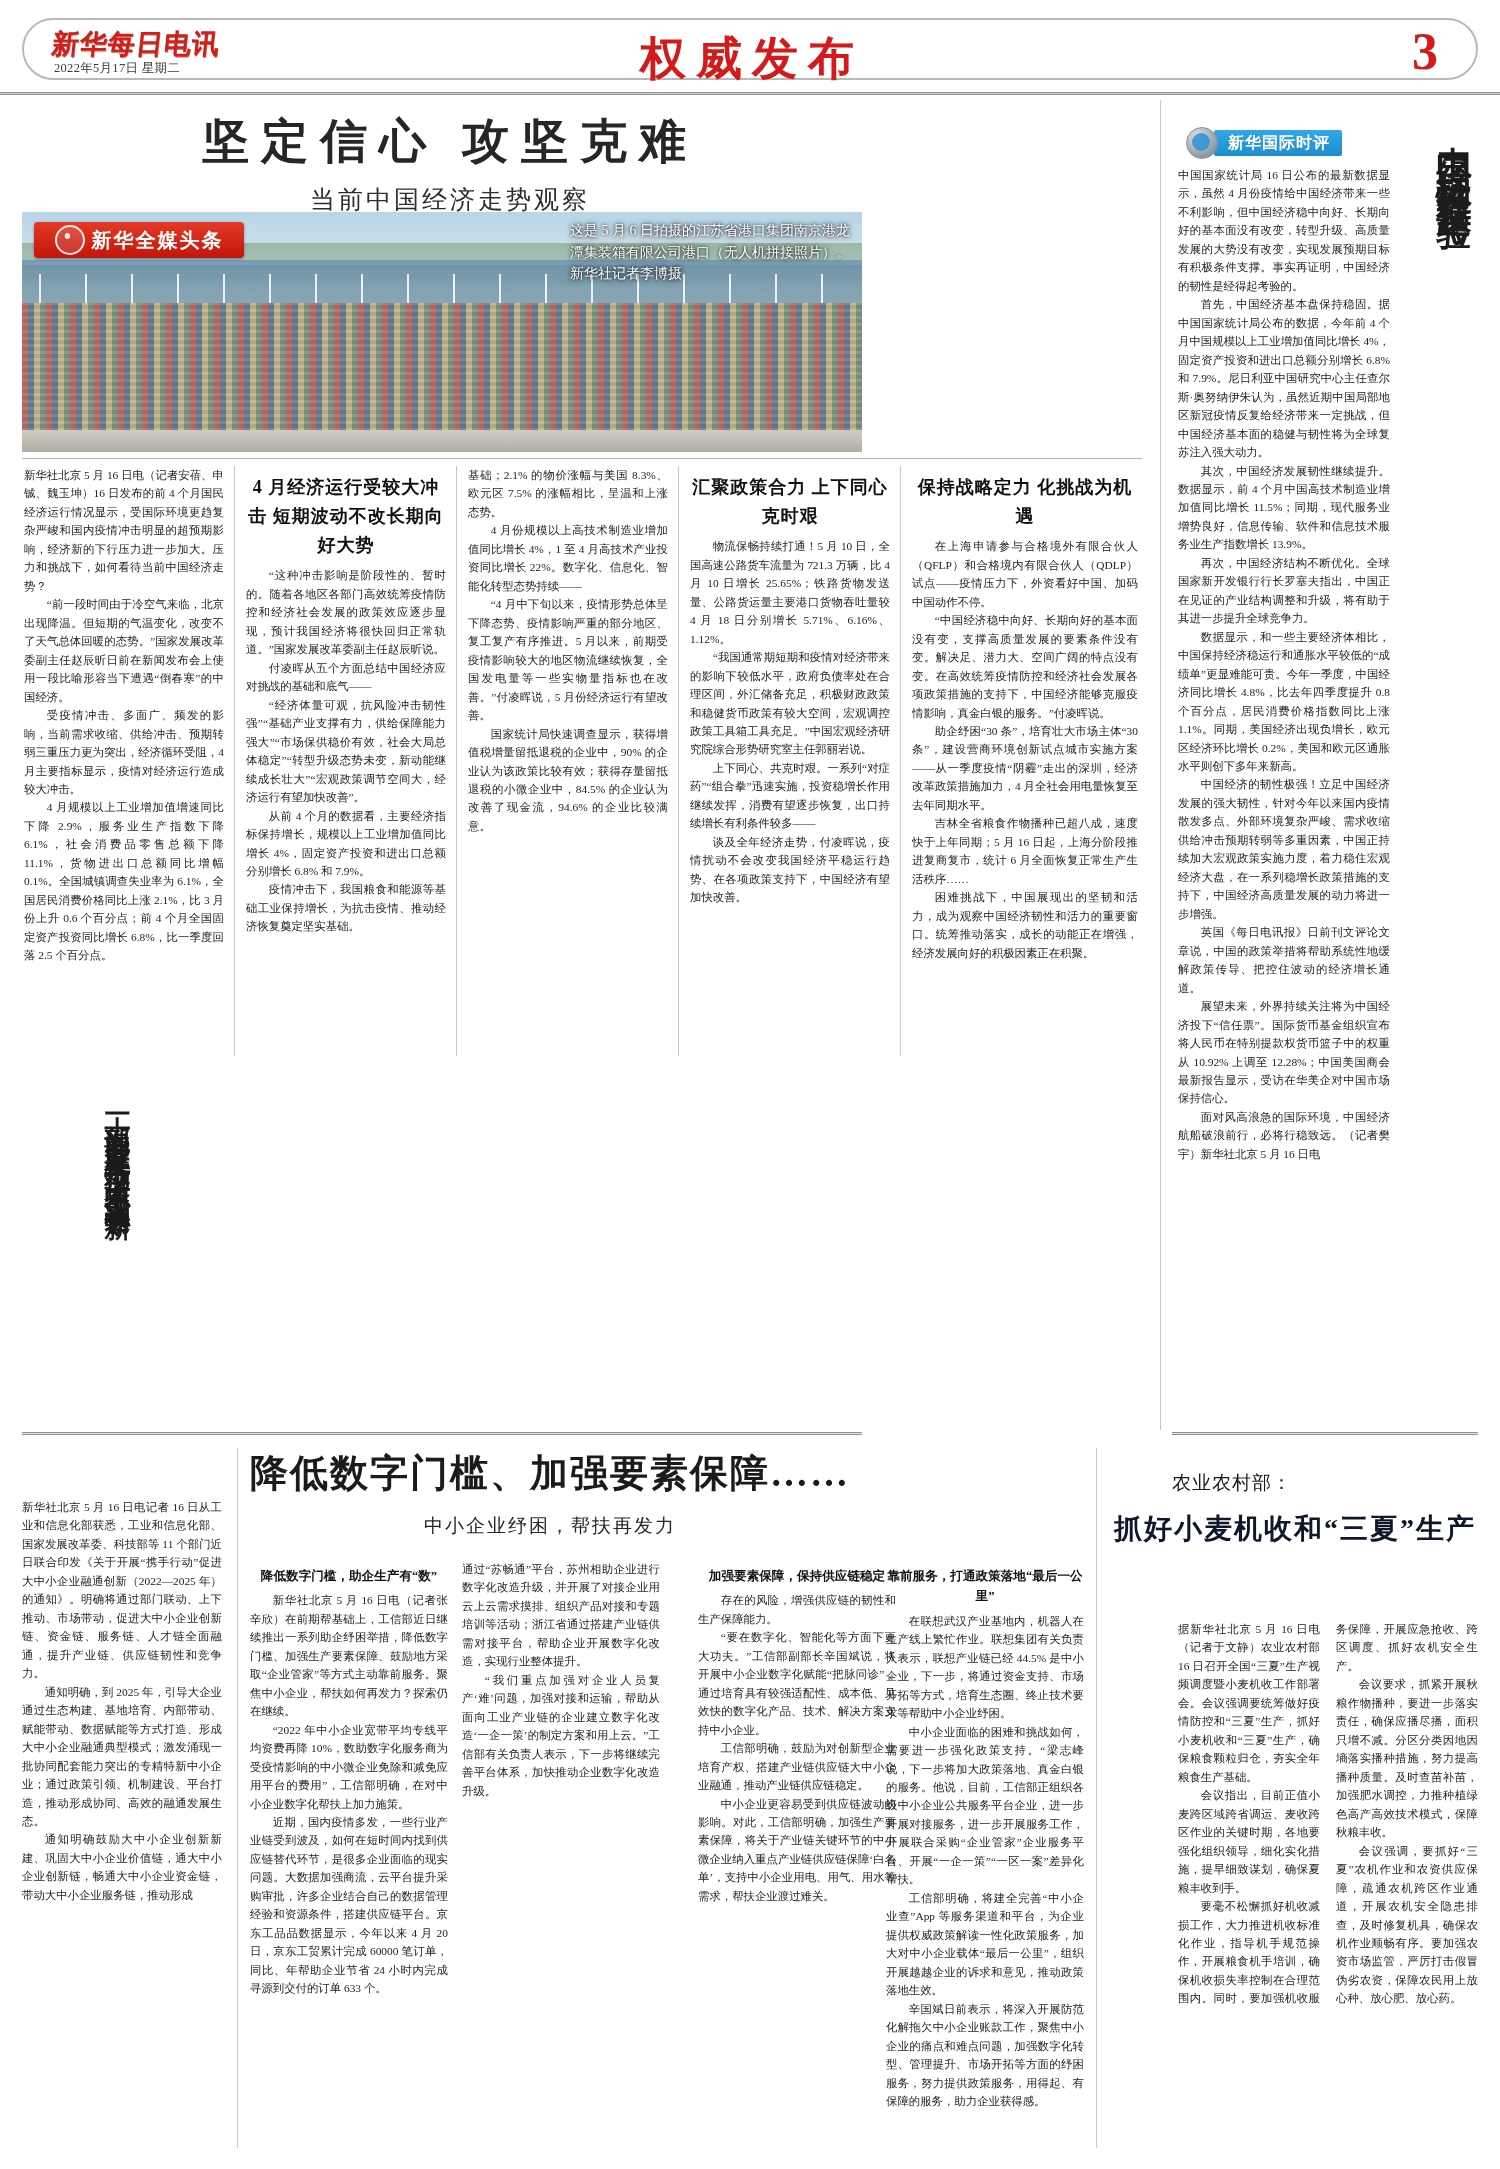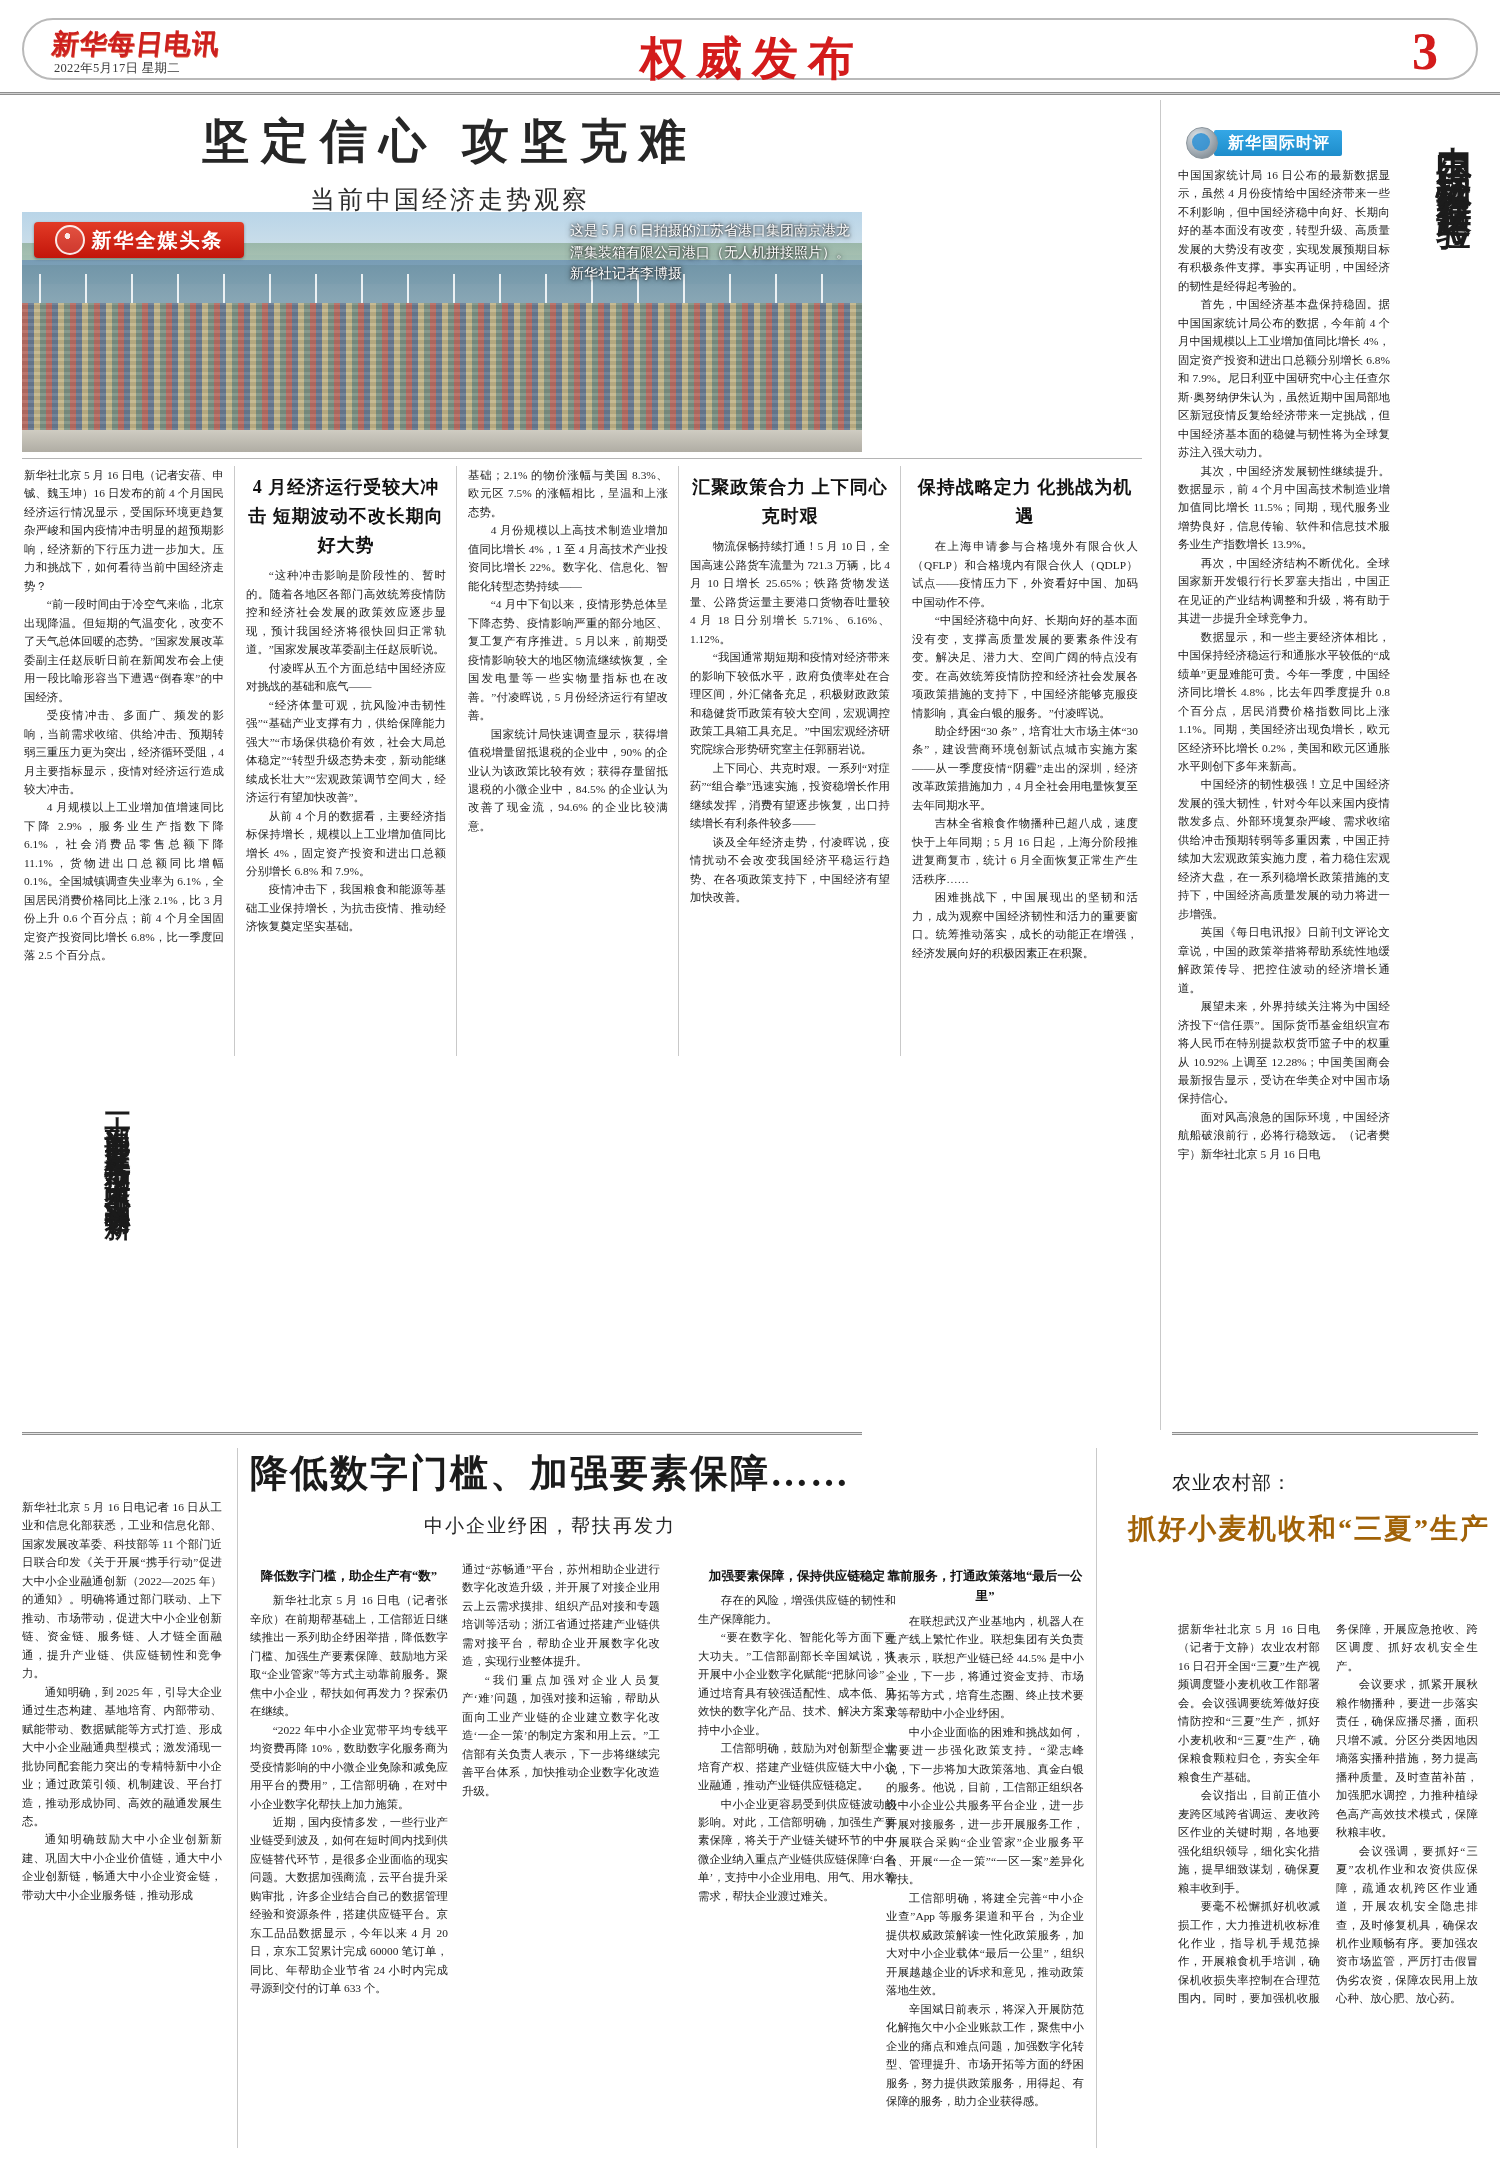--- a/index.html
+++ b/index.html
@@ -172,21 +172,21 @@
   }
   .mid-head .sub{margin-top:14px;font-size:19px;letter-spacing:2px;color:#262626;}
 
   
   .br-head{
     position:absolute;left:1100px;top:1470px;width:390px;
   }
   .br-head .kicker{font-size:19px;letter-spacing:1px;color:#1b1b1b;padding-left:72px;}
   .br-head h2{
     margin:12px 0 0 0;font-size:28px;font-weight:bold;letter-spacing:2px;
-    color:#a16207;text-align:right;line-height:1.5;
+    color:#0f172a;text-align:center;line-height:1.5;
   }
 </style>
 </head>
 <body>
 
 <div class="page">
 
   <div class="masthead">
     <div class="mh-logo">新华每日电讯</div>
     <div class="mh-date">2022年5月17日 星期二</div>

